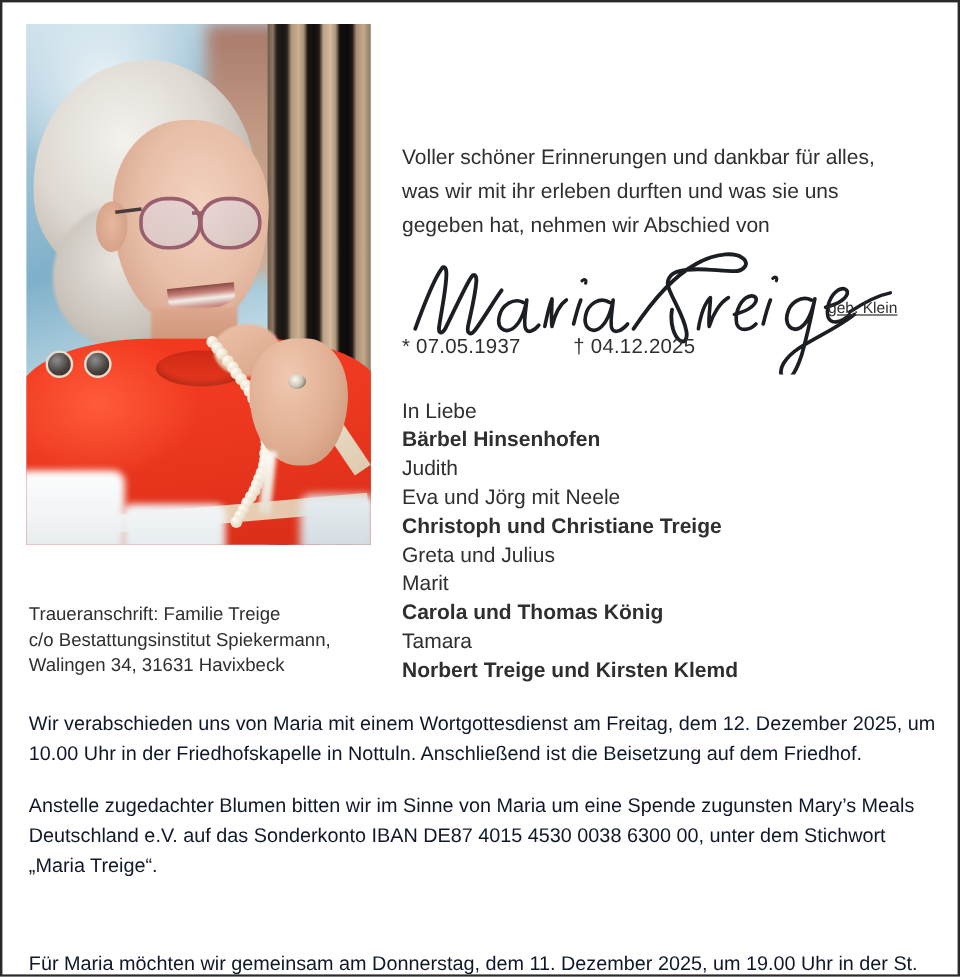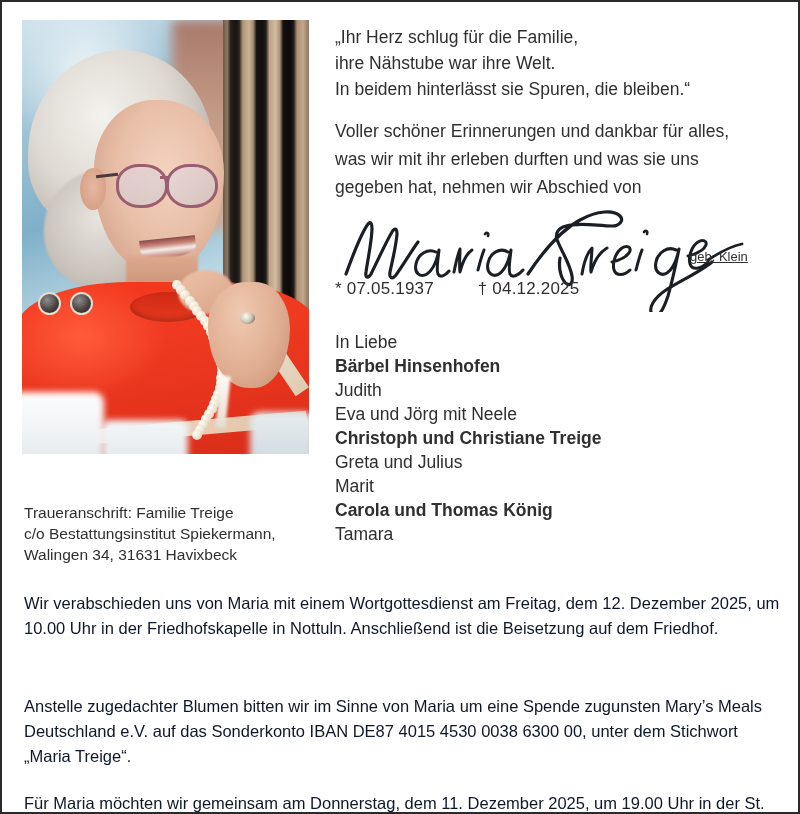--- a/index.html
+++ b/index.html
@@ -329,21 +329,21 @@
 
   .para {
     position: absolute;
     left: 22px;
     width: 760px;
     font-size: 16.5px;
     line-height: 25px;
     color: #0f172a;
   }
   .para.p1 { top: 589px; }
-  .para.p2 { top: 692px; }
+  .para.p2 { top: 658px; }
   .para.p3 { top: 789px; }
 </style>
 </head>
 <body>
 
 <div class="notice">
 
   <div class="photo" title="Porträtfoto einer älteren lächelnden Frau mit Brille, Perlenkette und rotem Pullover">
     <div class="photo-scene">
       <div class="bg-blue"></div>
@@ -412,25 +412,20 @@
       <div class="hand"></div>
       <div class="ring"></div>
 
       <div class="candle"></div>
       <div class="mug-a"></div>
       <div class="mug-b"></div>
       <div class="mug-c"></div>
     </div>
   </div>
 
-  <div class="quote" id="quote-block">
-      <div>„Ihr Herz schlug für die Familie,</div>
-      <div>ihre Nähstube war ihre Welt.</div>
-      <div>In beidem hinterlässt sie Spuren, die bleiben.“</div>
-    </div>
 
   <div class="intro" id="intro-block">
       <div>Voller schöner Erinnerungen und dankbar für alles,</div>
       <div>was wir mit ihr erleben durften und was sie uns</div>
       <div>gegeben hat, nehmen wir Abschied von</div>
     </div>
 
   <div class="sig-wrap" title="Maria Treige">
     <svg class="sig-svg" width="460" height="110" viewBox="0 0 460 110">
       <g fill="none" stroke="#1b1f24" stroke-linecap="round" stroke-linejoin="round">
@@ -477,20 +472,21 @@
     <div>In Liebe</div>
     <div id="family-list">
         <div class="bold">Bärbel Hinsenhofen</div>
         <div>Judith</div>
         <div>Eva und Jörg mit Neele</div>
         <div class="bold">Christoph und Christiane Treige</div>
         <div>Greta und Julius</div>
         <div>Marit</div>
         <div class="bold">Carola und Thomas König</div>
         <div>Tamara</div>
+        <div class="bold">Norbert Treige und Kirsten Klemd</div>
       </div>
   </div>
 
   <div class="address" id="address-block">
       <div>Traueranschrift: Familie Treige</div>
       <div>c/o Bestattungsinstitut Spiekermann,</div>
       <div>Walingen 34, 31631 Havixbeck</div>
     </div>
 
   <div class="para p1">Wir verabschieden uns von Maria mit einem Wortgottesdienst am Freitag, dem 12. Dezember 2025, um 10.00 Uhr in der Friedhofskapelle in Nottuln. Anschließend ist die Beisetzung auf dem Friedhof.</div>

